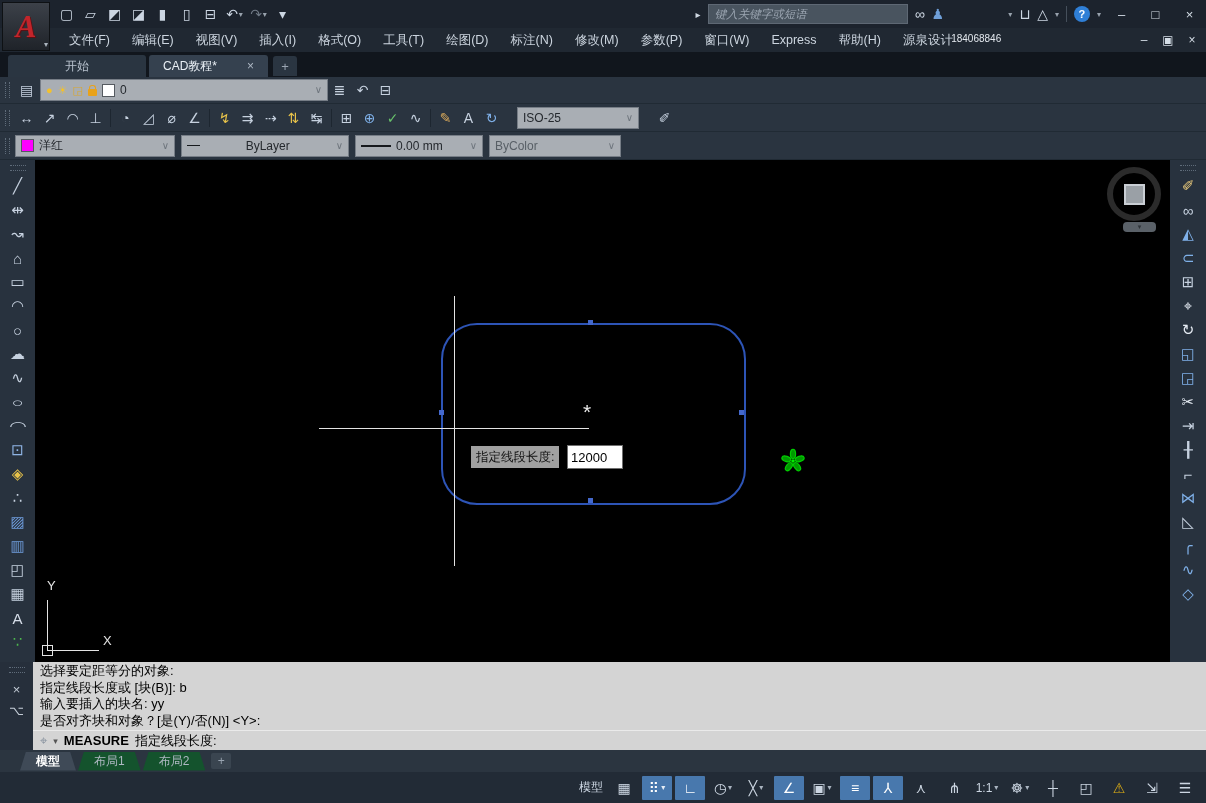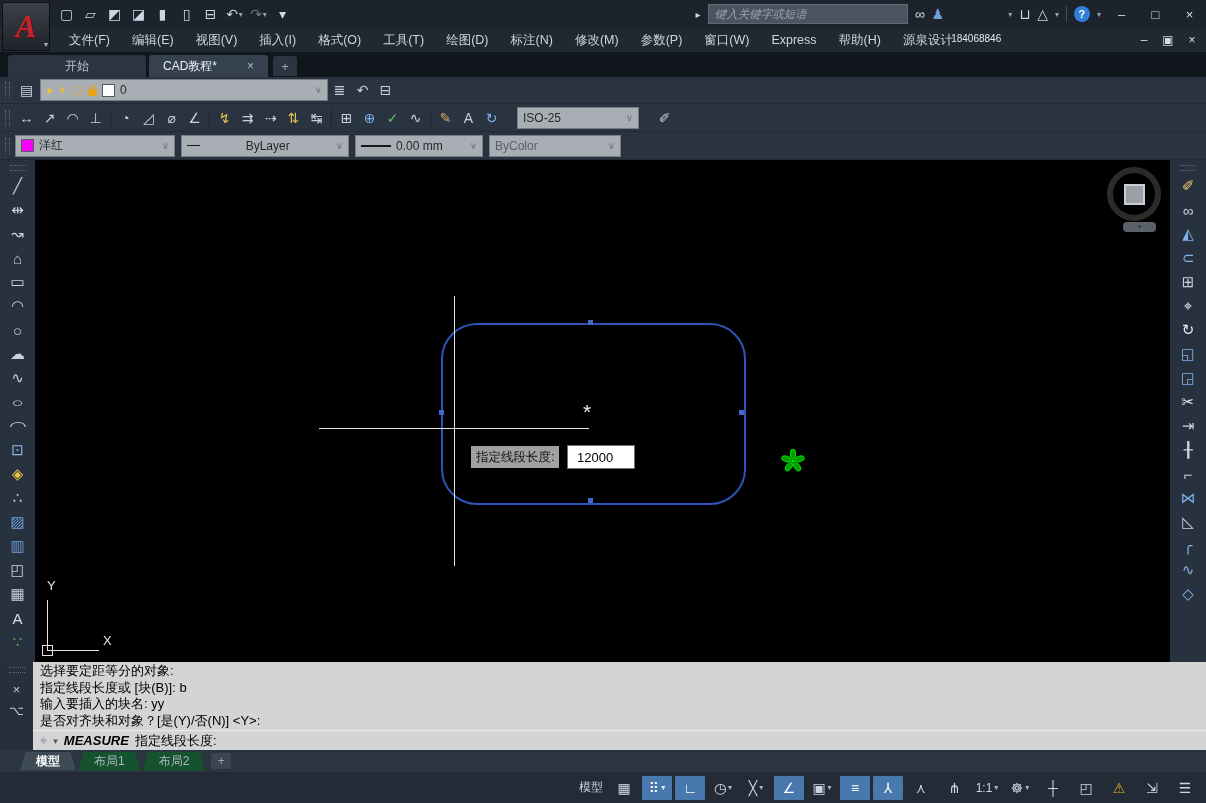--- a/index.html
+++ b/index.html
@@ -82,21 +82,21 @@
 
   .canvas{flex:1;background:#000;position:relative;overflow:hidden;cursor:crosshair;}
   .shape-rect{position:absolute;left:406px;top:163px;width:301px;height:178px;border:2px solid #2d54b6;border-radius:36px;}
   .grip-pt{position:absolute;width:5px;height:5px;background:#4468cc;}
   .xh-v{position:absolute;left:419px;top:136px;width:1px;height:270px;background:#e4e4e4;}
   .xh-h{position:absolute;left:284px;top:268px;width:270px;height:1px;background:#e4e4e4;}
   .pt-marker{position:absolute;left:548px;top:240px;font-size:21px;color:#ececec;}
   .dyn-label{position:absolute;left:436px;top:286px;height:22px;background:#a0a0a0;color:#141414;font-size:12.5px;
              display:flex;align-items:center;padding:0 5px;}
   .dyn-input{position:absolute;left:532px;top:285px;width:48px;height:22px;background:#fff;border:1px solid #6f6f6f;
-             color:#000;font-size:13px;font-family:inherit;padding:0 9px;outline:none;}
+             color:#000;font-size:13px;font-family:inherit;padding:0 3px;outline:none;}
   .flower{position:absolute;left:745px;top:288px;}
   .ucs{position:absolute;left:0;top:0;}
   .ucs-v{position:absolute;left:12px;top:440px;width:1px;height:50px;background:#e4e4e4;}
   .ucs-h{position:absolute;left:12px;top:490px;width:52px;height:1px;background:#e4e4e4;}
   .ucs-box{position:absolute;left:7px;top:485px;width:9px;height:9px;border:1px solid #e4e4e4;}
   .ucs-y{position:absolute;left:12px;top:418px;color:#e4e4e4;font-size:13px;}
   .ucs-x{position:absolute;left:68px;top:473px;color:#e4e4e4;font-size:13px;}
   .viewcube{position:absolute;right:9px;top:7px;width:42px;height:42px;border:6px solid #2b2b2b;border-radius:50%;
             display:flex;align-items:center;justify-content:center;}
   .vc-square{width:17px;height:17px;background:#9aa0a6;border:2px solid #c9ced4;}
@@ -106,21 +106,21 @@
   
   .cmdarea{height:88px;display:flex;background:#262f3b;}
   .cmdrail{width:33px;display:flex;flex-direction:column;align-items:center;padding-top:3px;gap:5px;}
   .railbtn{color:#c3ccd6;font-size:13px;height:16px;display:flex;align-items:center;}
   .cmdpanel{flex:1;background:#d4d4d4;display:flex;flex-direction:column;color:#000;}
   .cmdhist{flex:1;padding:1px 7px;}
   .cmdline-text{line-height:16.5px;font-size:13px;white-space:pre;}
   .cmdactive{height:21px;border-top:1px solid #eaeaea;display:flex;align-items:center;padding:0 7px;gap:6px;font-size:13px;}
   .cmd-ico{color:#8a94a0;font-size:13px;}
   .cmd-caret{font-size:9px;color:#555;}
-  .cmd-name{font-weight:bold;font-style:italic;}
+  .cmd-name{font-weight:bold;}
 
   
   .layrow{height:22px;background:#2b3540;display:flex;align-items:center;padding-left:20px;gap:2px;font-size:12px;}
   .ltab{height:19px;display:flex;align-items:center;padding:0 16px;background:#14532d;color:#aeb8c2;
         clip-path:polygon(6px 0,calc(100% - 6px) 0,100% 100%,0 100%);}
   .ltab.active{background:#3f4a57;color:#fff;font-weight:bold;}
   .laddtab{width:20px;height:16px;background:#3a4550;color:#9aa5b2;display:flex;align-items:center;justify-content:center;
            border-radius:2px;margin-left:4px;}
 
   

